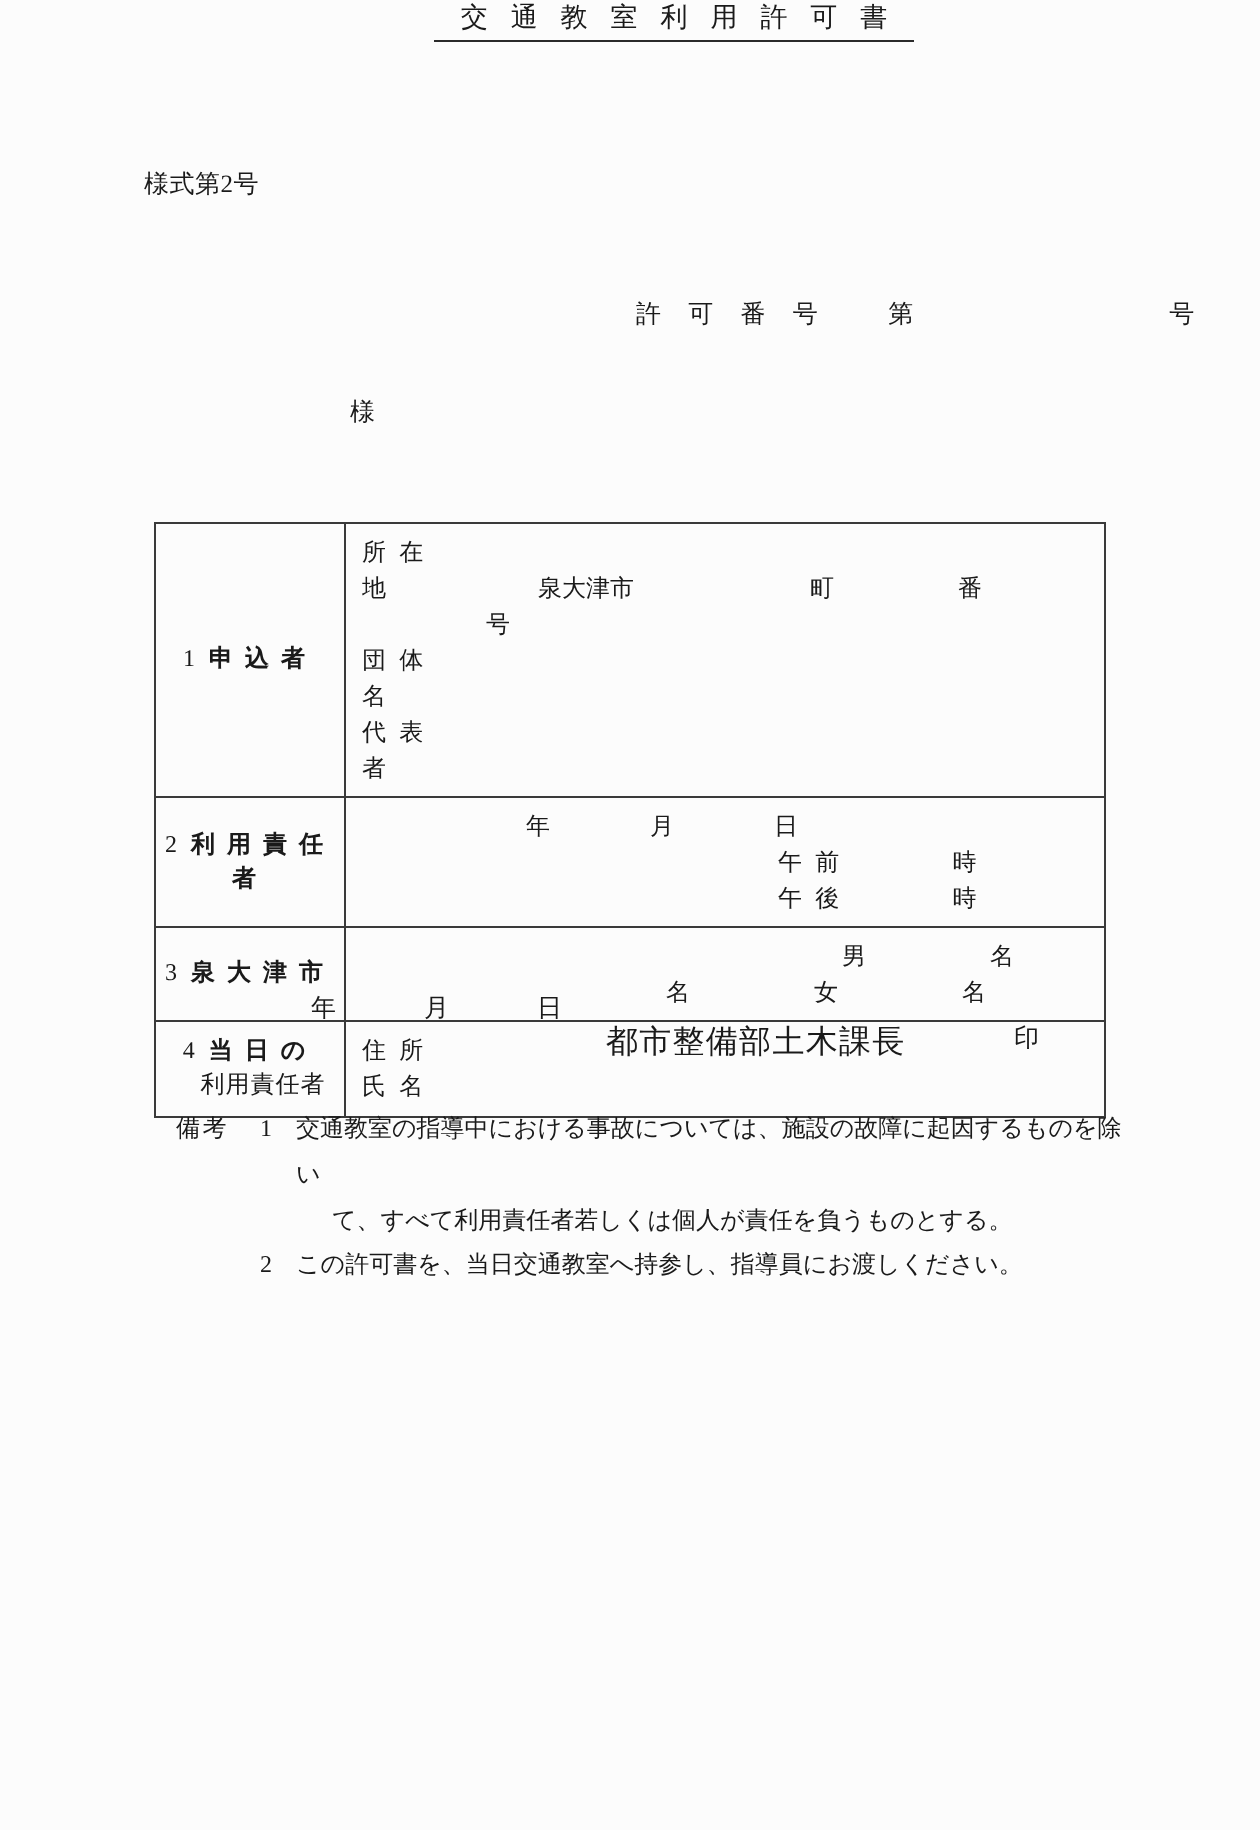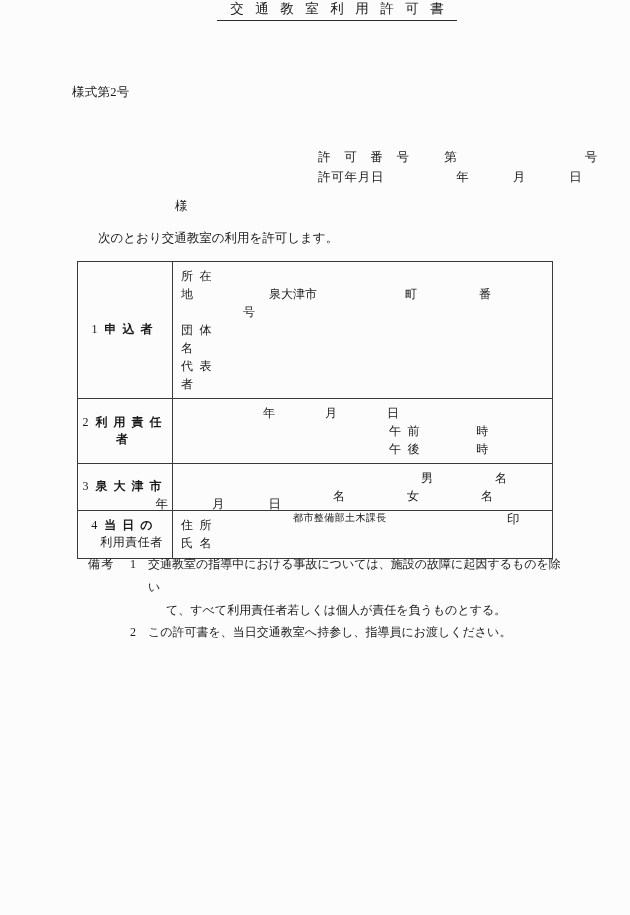--- a/index.html
+++ b/index.html
@@ -132,23 +132,23 @@
 
   
   #issue-date {
     left: 143px;
     top: 481px;
     font-size: 12.5px;
   }
 
   
   #issuer {
-    left: 293px;
+    left: 303px;
     top: 511px;
-    font-size: 10px;
+    font-size: 16px;
     letter-spacing: 0.04em;
   }
   #seal-mark {
     left: 507px;
     top: 511px;
     font-size: 12.5px;
   }
 
   
   #remarks {
@@ -192,27 +192,23 @@
   <div class="abs" id="form-code">様式第2号</div>
 
   <div id="doc-title">
     <span class="title-inner">交通教室利用許可書</span>
   </div>
 
   <div class="permit-line" id="permit-number">
     <span class="pl-label">許 可 番 号</span><span class="gap-sm"></span><span>第</span><span class="gap-xl"></span><span>号</span>
   </div>
 
-  <div class="permit-line" id="permit-date">
-    <span class="pl-label-tight">許可年月日</span><span class="gap-lg"></span><span>年</span><span class="gap-md"></span><span>月</span><span class="gap-md"></span><span>日</span>
-  </div>
 
   <div class="abs" id="addressee">様</div>
 
-  <div class="abs" id="intro-text">次のとおり交通教室の利用を許可します。</div>
 
   <table id="permit-table">
     <tbody>
 
       <tr>
         <td class="label-cell">
           <span class="row-num">1</span><span class="label-text">申込者</span>
         </td>
         <td class="value-cell">
           <span class="vline">

